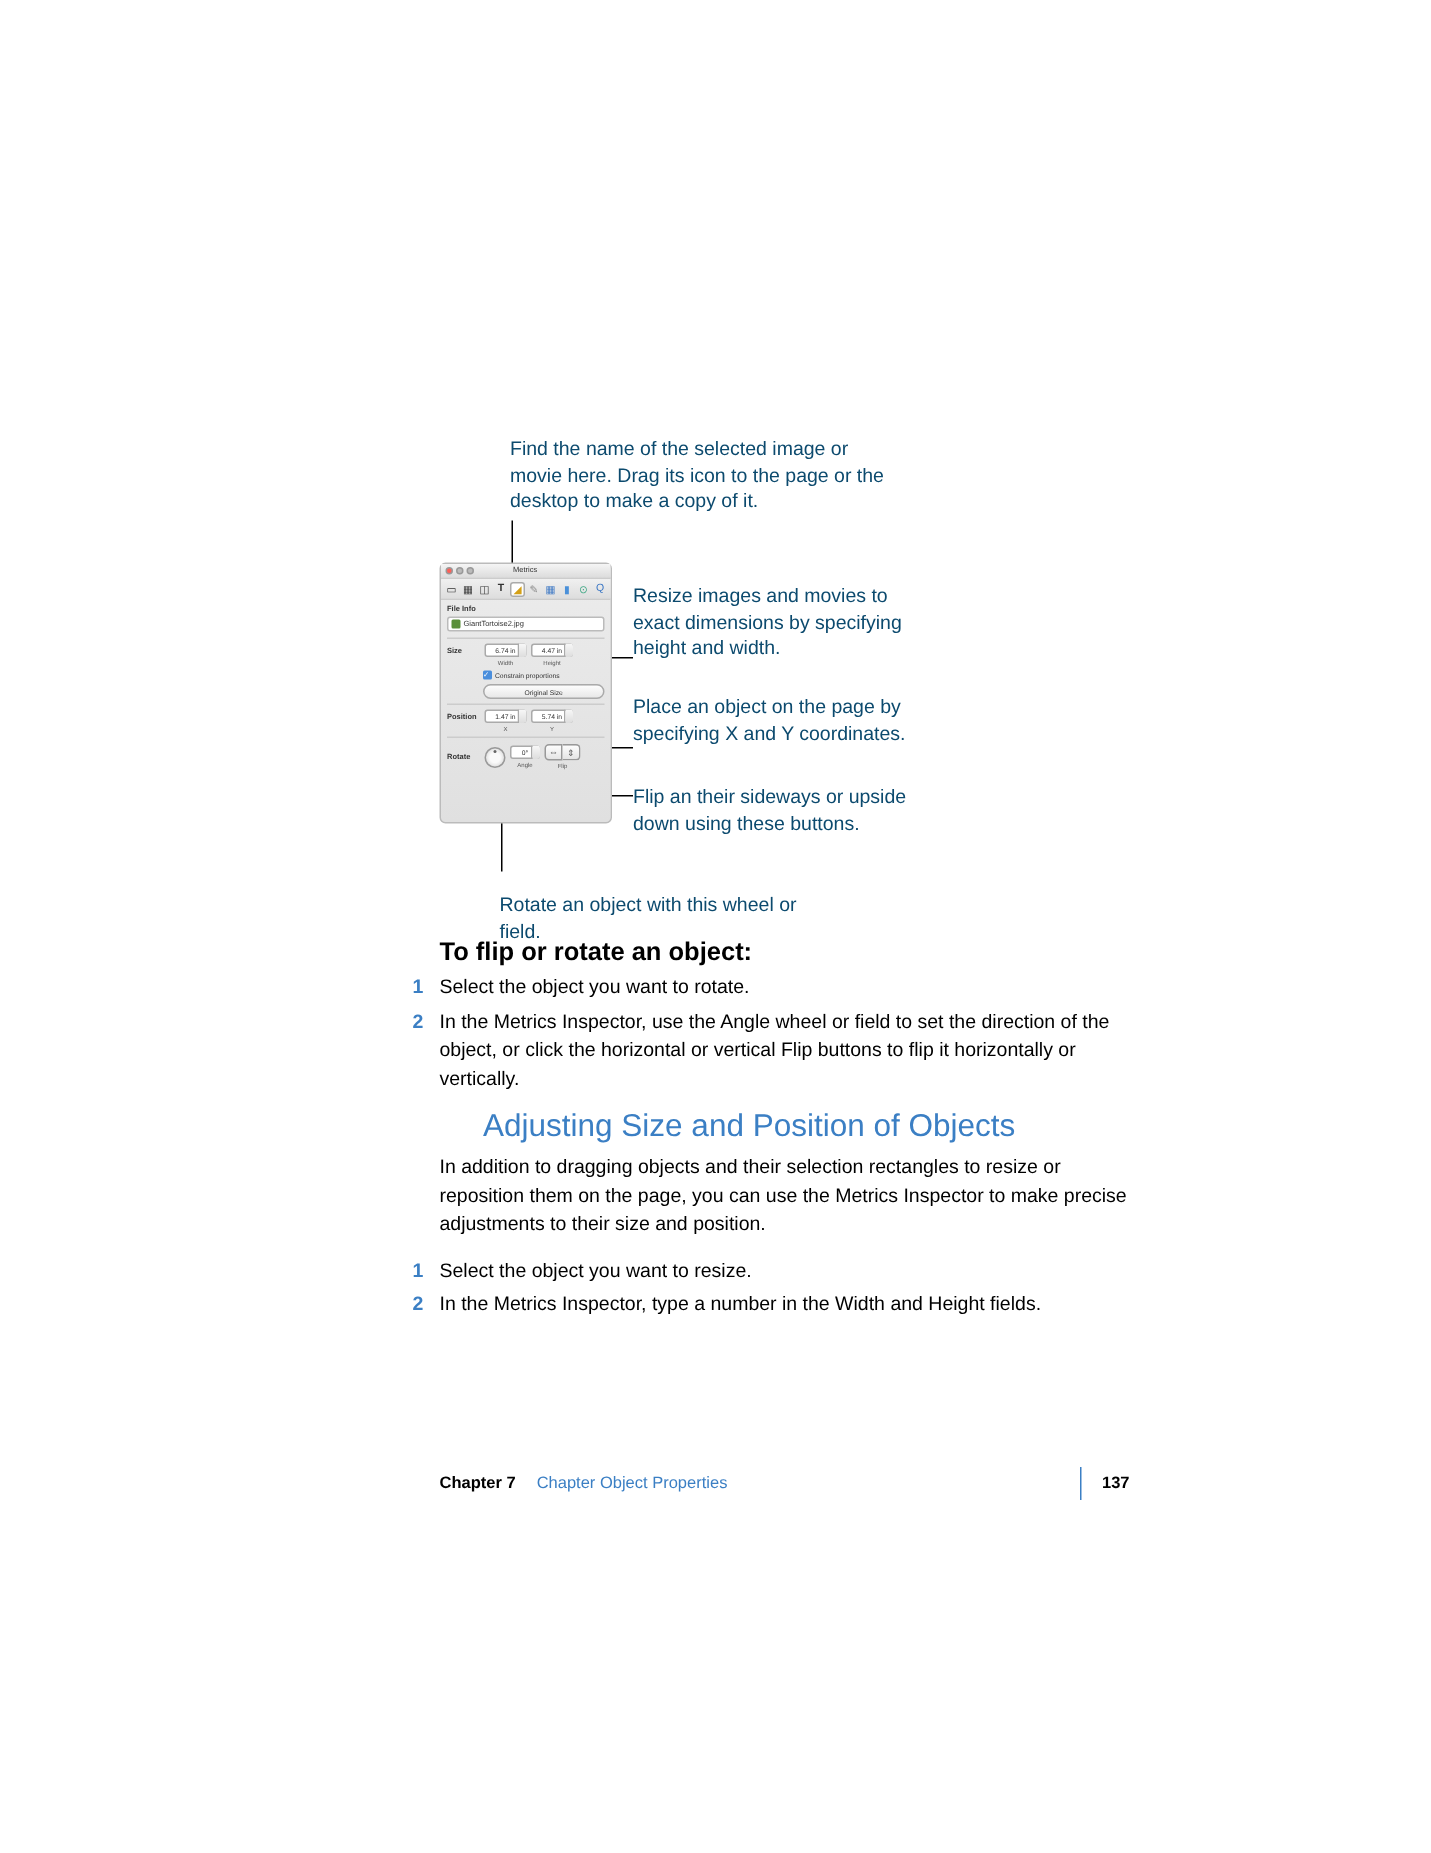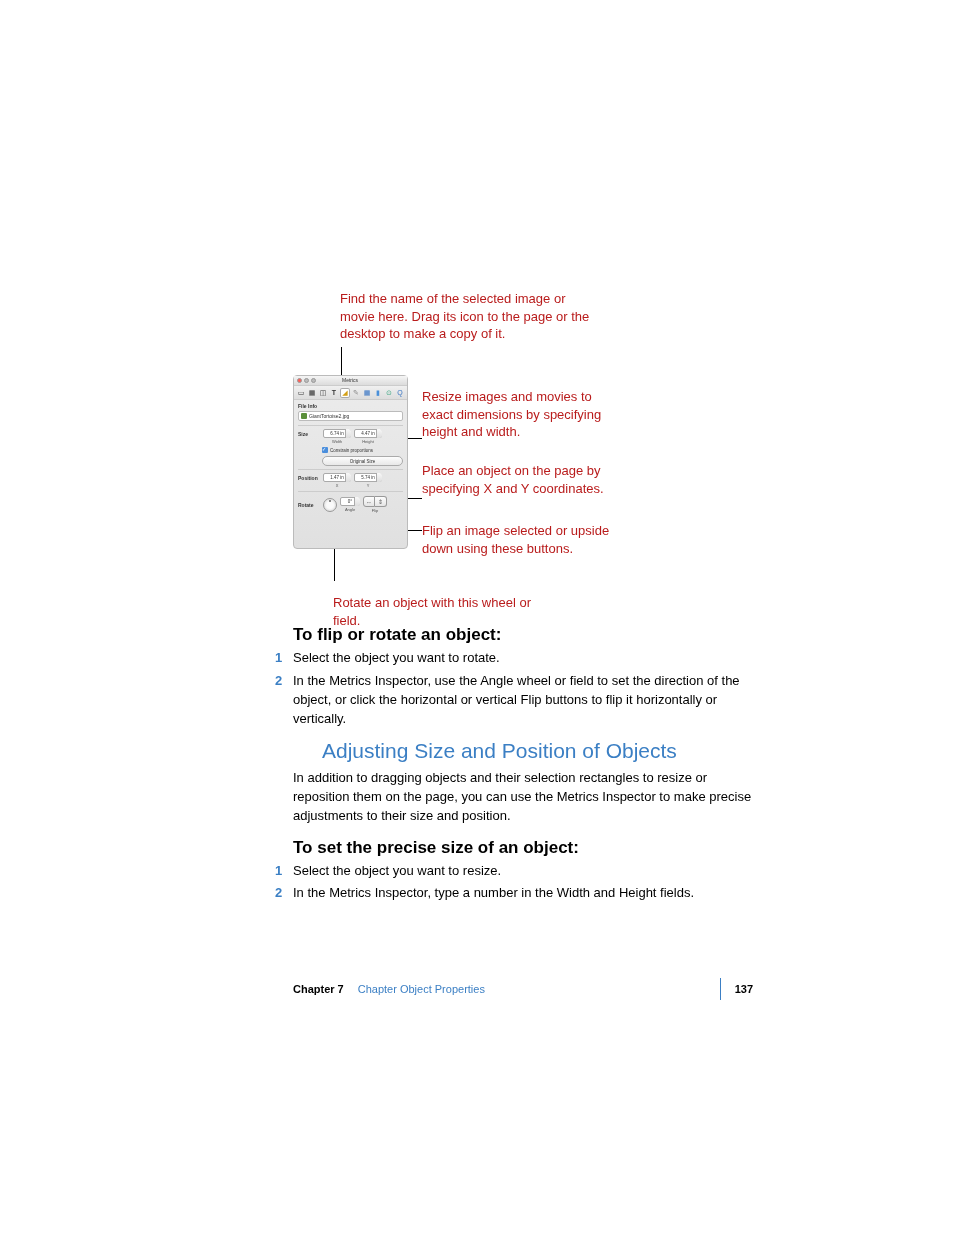--- a/index.html
+++ b/index.html
@@ -13,21 +13,21 @@
   }
   .page {
     position: relative;
     width: 100%;
     height: 100%;
   }
   .callout {
     position: absolute;
     font-size: 13px;
     line-height: 1.35;
-    color: #b91c1c;
+    color: #0c4a6e;
   }
   .callout-top { left: 340px; top: 290px; width: 260px; }
   .callout-right1 { left: 422px; top: 388px; width: 200px; }
   .callout-right2 { left: 422px; top: 462px; width: 200px; }
   .callout-right3 { left: 422px; top: 522px; width: 200px; }
   .callout-rotate { left: 333px; top: 594px; width: 200px; }
 
   
   .inspector {
     position: absolute;
@@ -141,21 +141,21 @@
   .footer-page { font-weight:bold; color:#000;}
 </style>
 </head>
 <body>
 
 <div class="page">
 
   <div class="callout callout-top">Find the name of the selected image or movie here. Drag its icon to the page or the desktop to make a copy of it.</div>
   <div class="callout callout-right1">Resize images and movies to exact dimensions by specifying height and width.</div>
   <div class="callout callout-right2">Place an object on the page by specifying X and Y coordinates.</div>
-  <div class="callout callout-right3">Flip an image selected or upside down using these buttons.</div>
+  <div class="callout callout-right3">Flip an their sideways or upside down using these buttons.</div>
   <div class="callout callout-rotate">Rotate an object with this wheel or field.</div>
 
   <div class="leader leader-v-top"></div>
   <div class="leader leader-h-r1"></div>
   <div class="leader leader-h-r2"></div>
   <div class="leader leader-h-r3"></div>
   <div class="leader leader-v-rot"></div>
 
   <div class="inspector">
     <div class="insp-titlebar">
@@ -256,21 +256,20 @@
     </div>
     <div class="ol-item">
       <span class="ol-num">2</span>
       <span>In the Metrics Inspector, use the Angle wheel or field to set the direction of the object, or click the horizontal or vertical Flip buttons to flip it horizontally or vertically.</span>
     </div>
   </div>
 
   <div class="body-block b2">
     <div class="section-head">Adjusting Size and Position of Objects</div>
     <div class="para">In addition to dragging objects and their selection rectangles to resize or reposition them on the page, you can use the Metrics Inspector to make precise adjustments to their size and position.</div>
-    <div class="bold-line">To set the precise size of an object:</div>
     <div class="ol-item">
       <span class="ol-num">1</span>
       <span>Select the object you want to resize.</span>
     </div>
     <div class="ol-item">
       <span class="ol-num">2</span>
       <span>In the Metrics Inspector, type a number in the Width and Height fields.</span>
     </div>
   </div>
 

